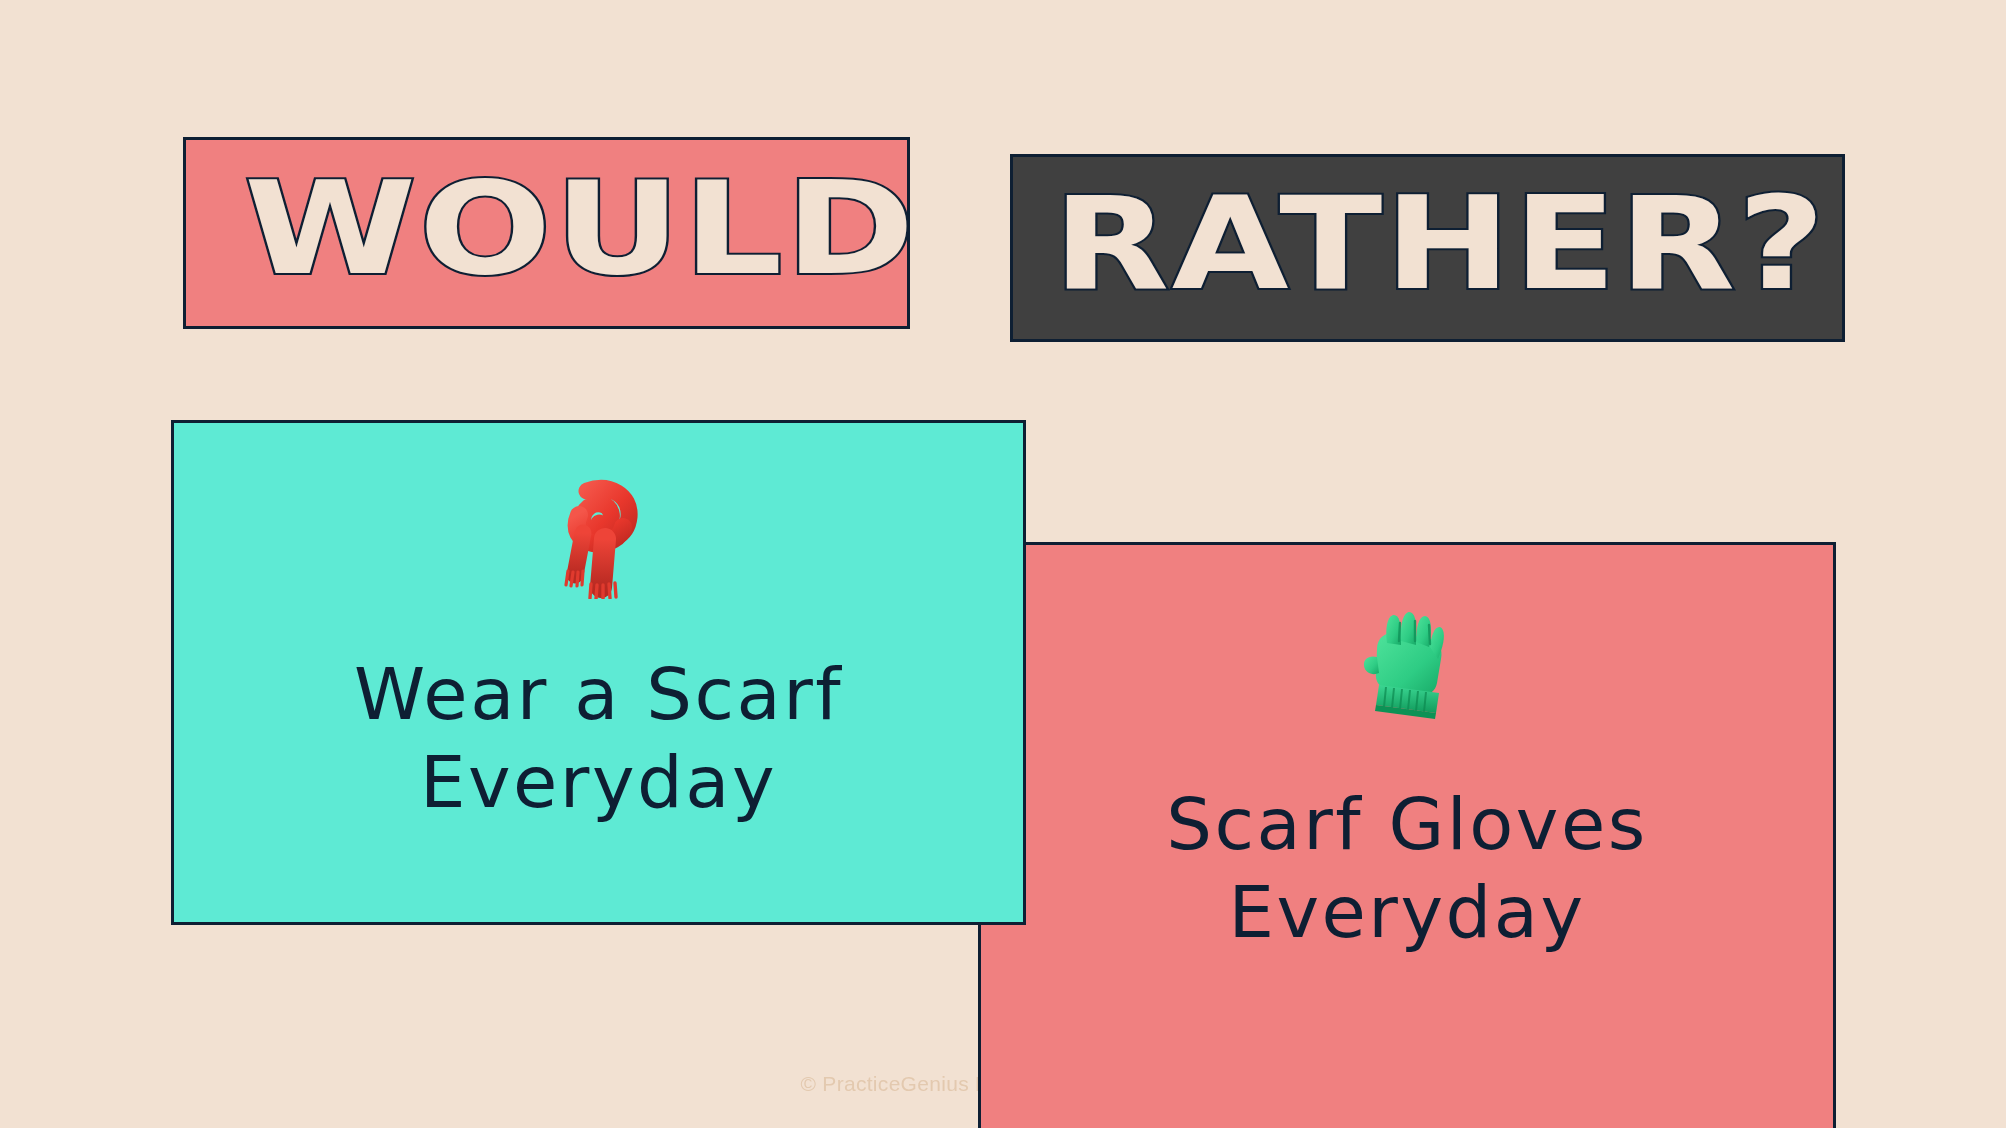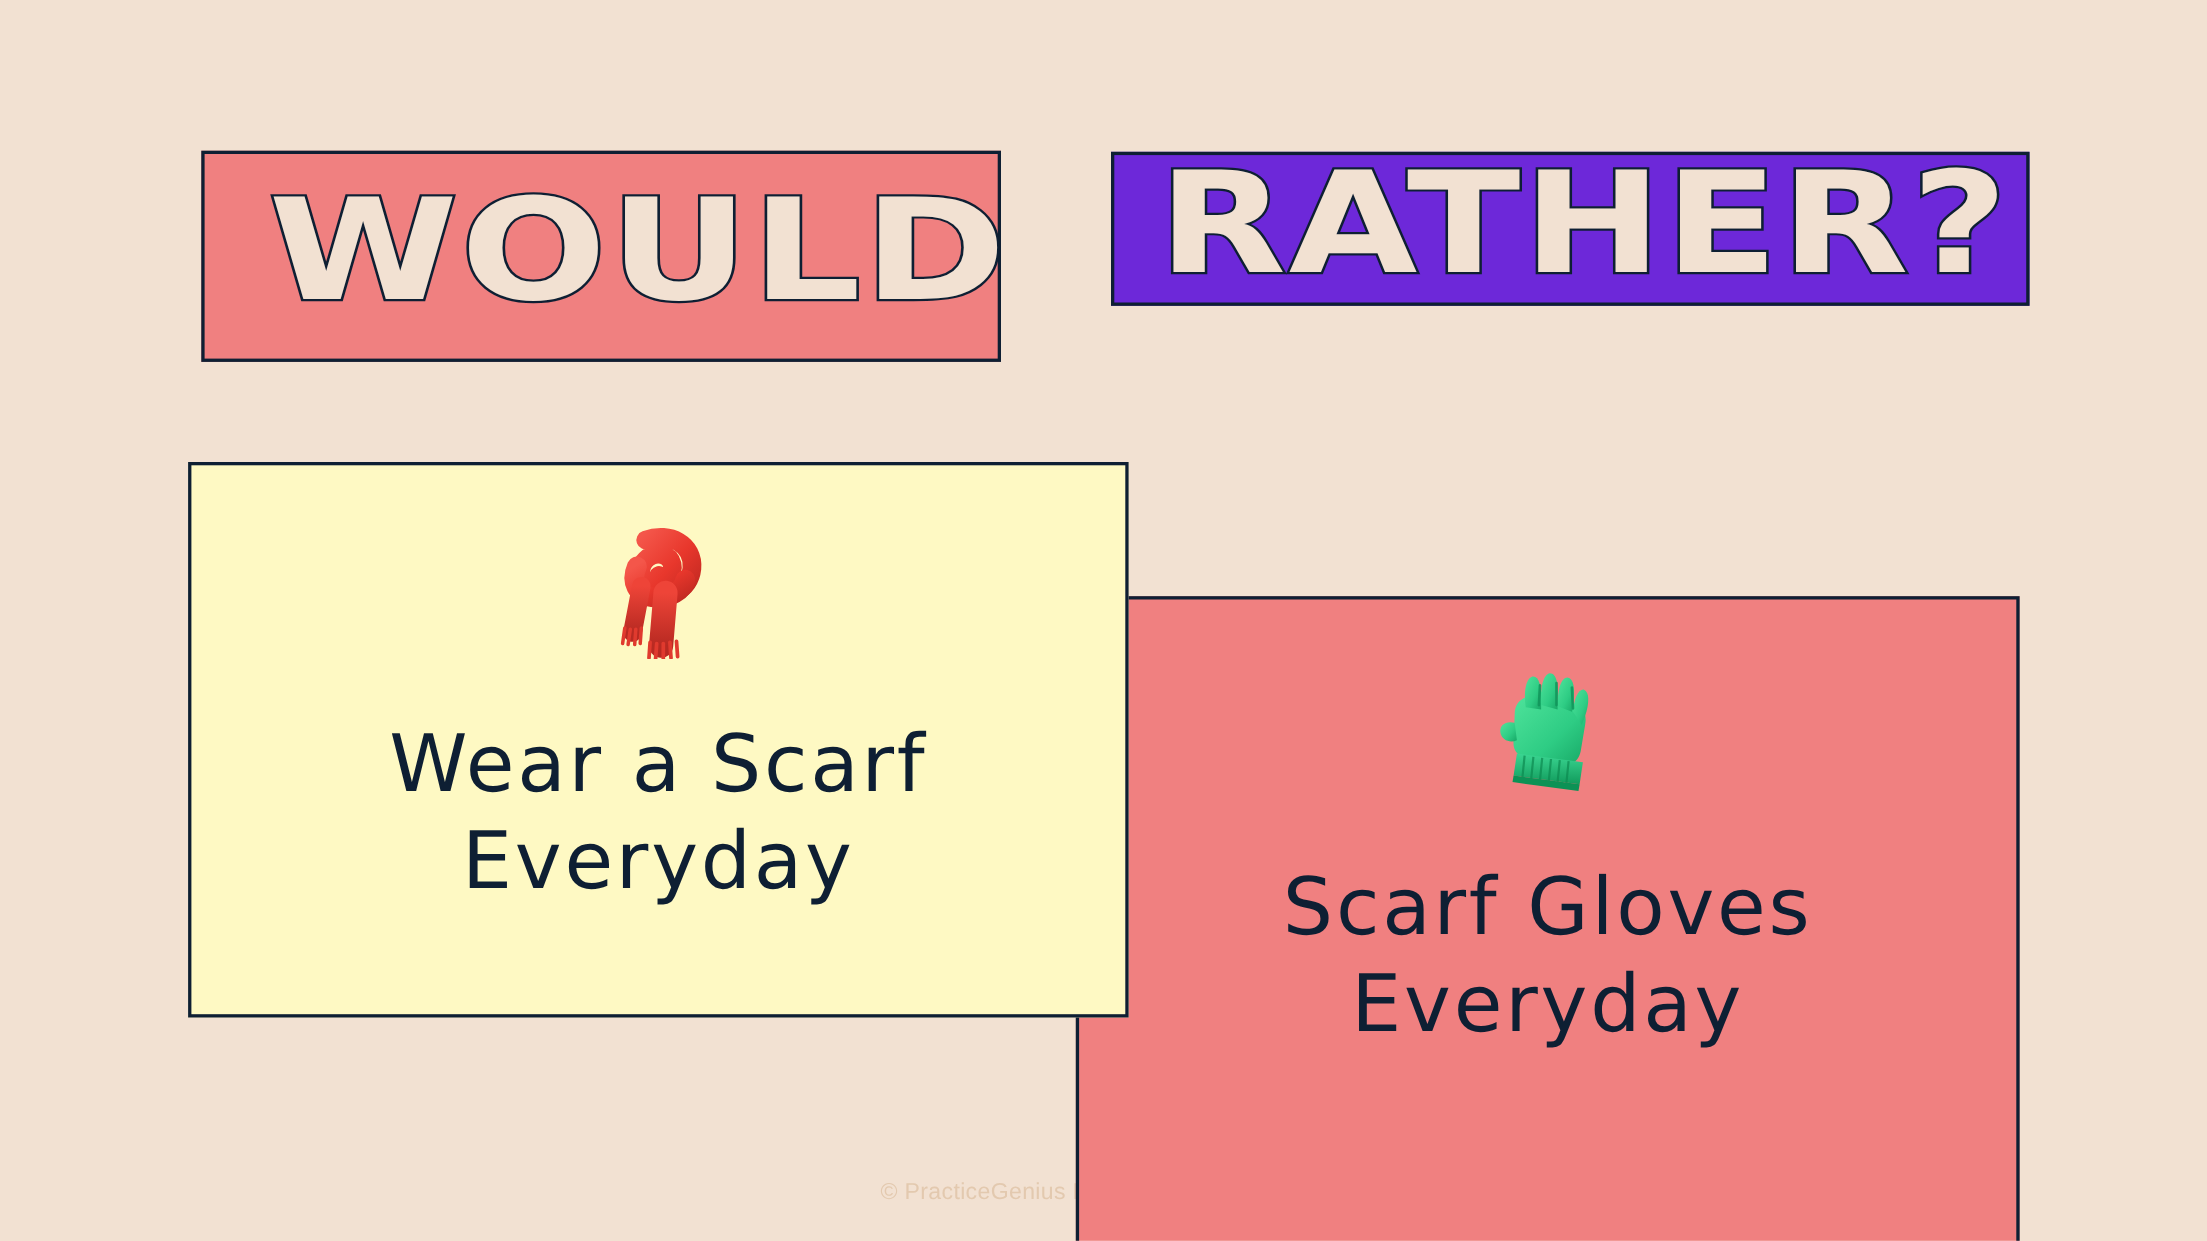--- a/index.html
+++ b/index.html
@@ -33,23 +33,23 @@
     overflow: visible;
   }
   #hdr-box-left {
     left: 183px; top: 137px;
     width: 727px; height: 192px;
     background: #F08080;
     justify-content: flex-start;
     padding-left: 58px;
   }
   #hdr-box-right {
-    left: 1010px; top: 138px;
-    width: 835px; height: 140px;
-    background: #6d28d9;
+    left: 1010px; top: 154px;
+    width: 835px; height: 188px;
+    background: #404040;
     justify-content: flex-start;
     padding-left: 40px;
   }
   .hdr-word {
     font-family: "DejaVu Sans", sans-serif;
     font-weight: 700;
     font-size: 128px;
     line-height: 1;
     letter-spacing: 2px;
     color: #F2E1D2;
@@ -88,21 +88,21 @@
   .option-card {
     position: absolute;
     border: 3px solid #0E1F33;
     display: flex;
     flex-direction: column;
     align-items: center;
   }
   #option-card-a {
     left: 171px; top: 420px;
     width: 855px; height: 505px;
-    background: #fef9c3;
+    background: #5eead4;
     z-index: 2;
   }
   #option-card-b {
     left: 978px; top: 542px;
     width: 858px; height: 822px;
     background: #F08080;
     z-index: 1;
   }
   .card-emoji {
     font-family: "DejaVu Sans", sans-serif;

